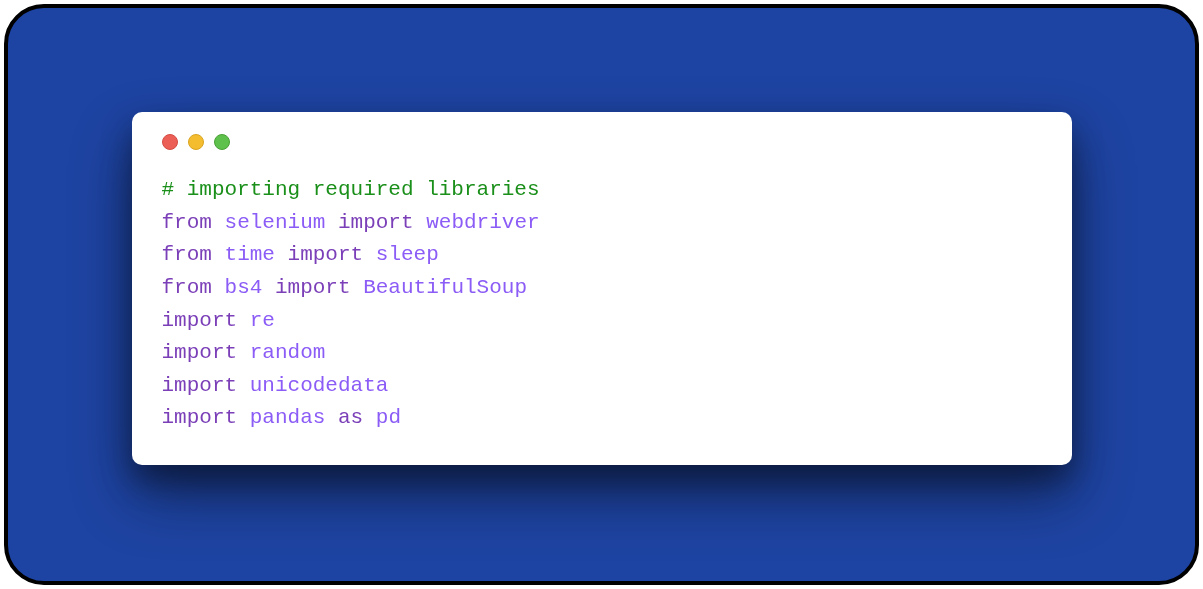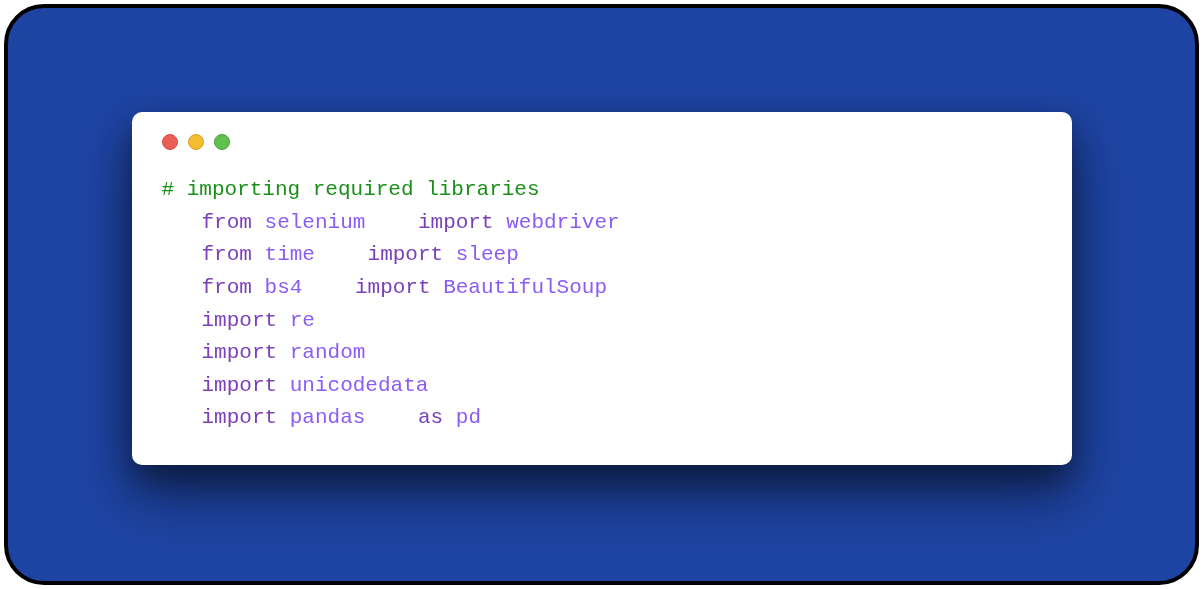--- a/index.html
+++ b/index.html
@@ -47,21 +47,21 @@
   .dot.yellow { background: #f4bd2f; border: 1px solid #d9a421; }
   .dot.green { background: #5ec14b; border: 1px solid #4aa137; }
   .code {
     font-family: "SFMono-Regular", Consolas, "Liberation Mono", Menlo, monospace;
     font-size: 21px;
     line-height: 1.55;
     color: #555;
     white-space: pre;
   }
   .c-comment { color: #1a8f1a; }
-  .c-keyword { color: #7b3fb8; margin-left: 40px; }
+  .c-keyword { color: #7b3fb8; }
   .c-ident   { color: #8b5cf6; }
 </style>
 </head>
 <body>
 
 <div class="outer-card">
   <div class="code-window">
     <div class="titlebar">
       <div class="dot red"></div>
       <div class="dot yellow"></div>

